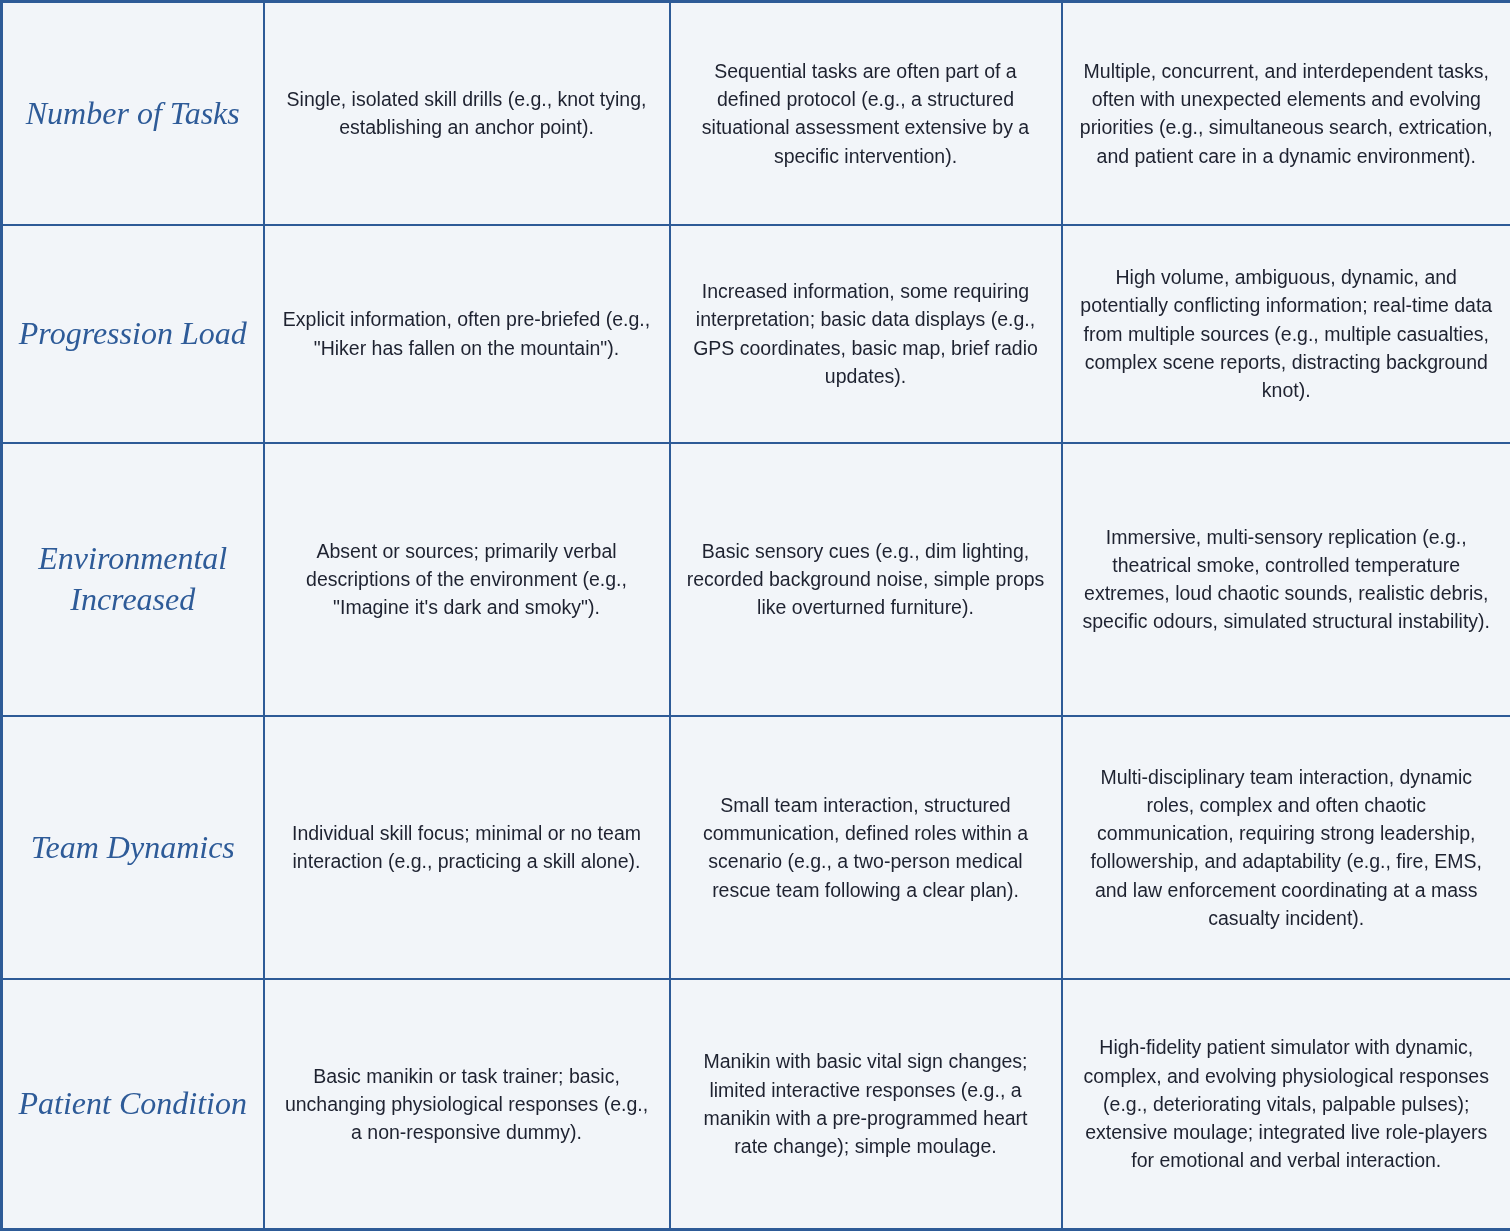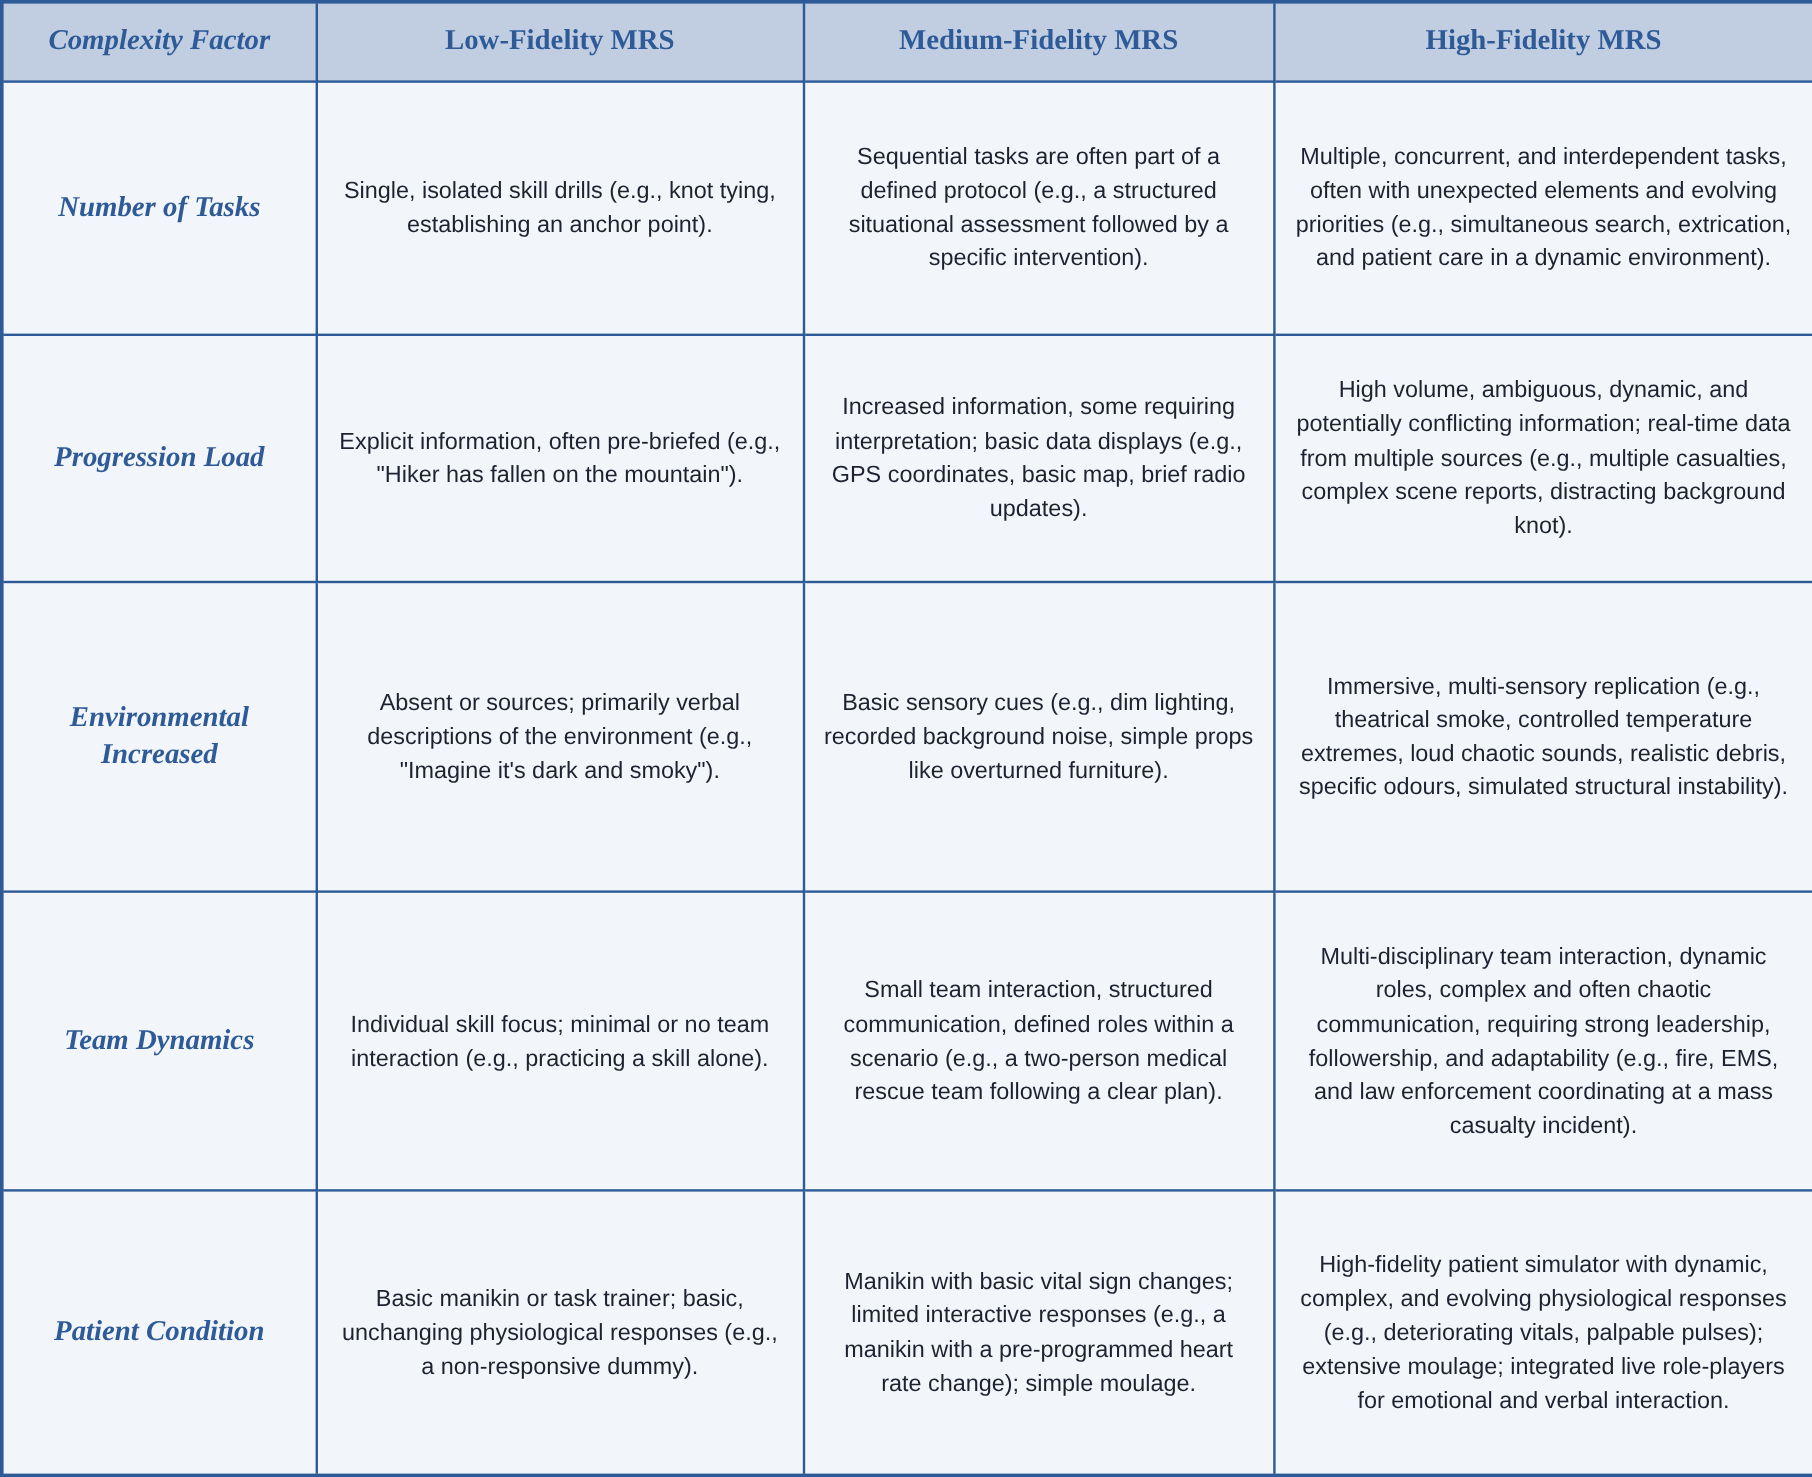--- a/index.html
+++ b/index.html
@@ -49,23 +49,23 @@
     color:var(--accent_text);
     font-family:"Liberation Serif", serif;
     font-weight:bold;
     font-size:24px;
   }
   tr.colhead-row th.factor-head{font-style:italic;}
   tbody th.row-label{
     background:var(--body_bg);
     color:var(--accent_text);
     font-family:"Liberation Serif", serif;
-    font-weight:bold;
+    font-weight:normal;
     font-style:italic;
-    font-size:24px;
+    font-size:32px;
     line-height:1.3;
     padding:8px 10px;
     text-align:center;
   }
   tbody td{
     background:var(--body_bg);
     color:var(--body_text);
     font-size:19.5px;
     line-height:1.45;
   }
@@ -79,32 +79,26 @@
 <body>
 
 <table class="mrs">
   <colgroup>
     <col class="c1">
       <col class="c2">
       <col class="c3">
       <col class="c4">
   </colgroup>
   <thead>
-    <tr class="colhead-row">
-      <th class="factor-head">Complexity Factor</th>
-      <th>Low-Fidelity MRS</th>
-      <th>Medium-Fidelity MRS</th>
-      <th>High-Fidelity MRS</th>
-    </tr>
   </thead>
   <tbody>
     <tr class="r1">
       <th class="row-label">Number of Tasks</th>
       <td>Single, isolated skill drills (e.g., knot tying, establishing an anchor point).</td>
-      <td>Sequential tasks are often part of a defined protocol (e.g., a structured situational assessment followed by a specific intervention).</td>
+      <td>Sequential tasks are often part of a defined protocol (e.g., a structured situational assessment extensive by a specific intervention).</td>
       <td>Multiple, concurrent, and interdependent tasks, often with unexpected elements and evolving priorities (e.g., simultaneous search, extrication, and patient care in a dynamic environment).</td>
     </tr>
     <tr class="r2">
       <th class="row-label">Progression Load</th>
       <td>Explicit information, often pre-briefed (e.g., "Hiker has fallen on the mountain").</td>
       <td>Increased information, some requiring interpretation; basic data displays (e.g., GPS coordinates, basic map, brief radio updates).</td>
       <td>High volume, ambiguous, dynamic, and potentially conflicting information; real-time data from multiple sources (e.g., multiple casualties, complex scene reports, distracting background knot).</td>
     </tr>
     <tr class="r3">
       <th class="row-label">Environmental Increased</th>

